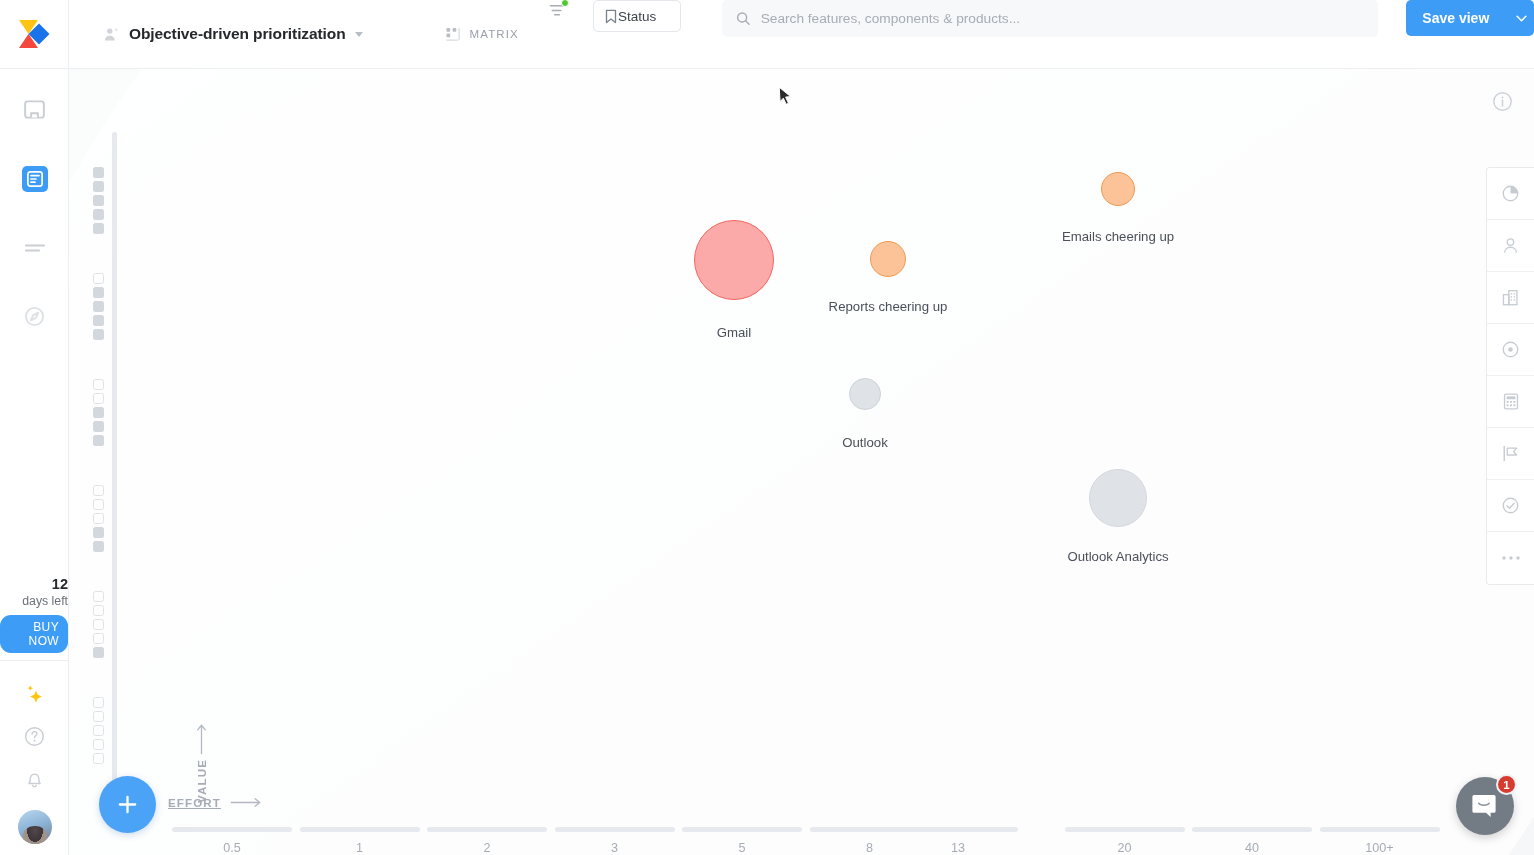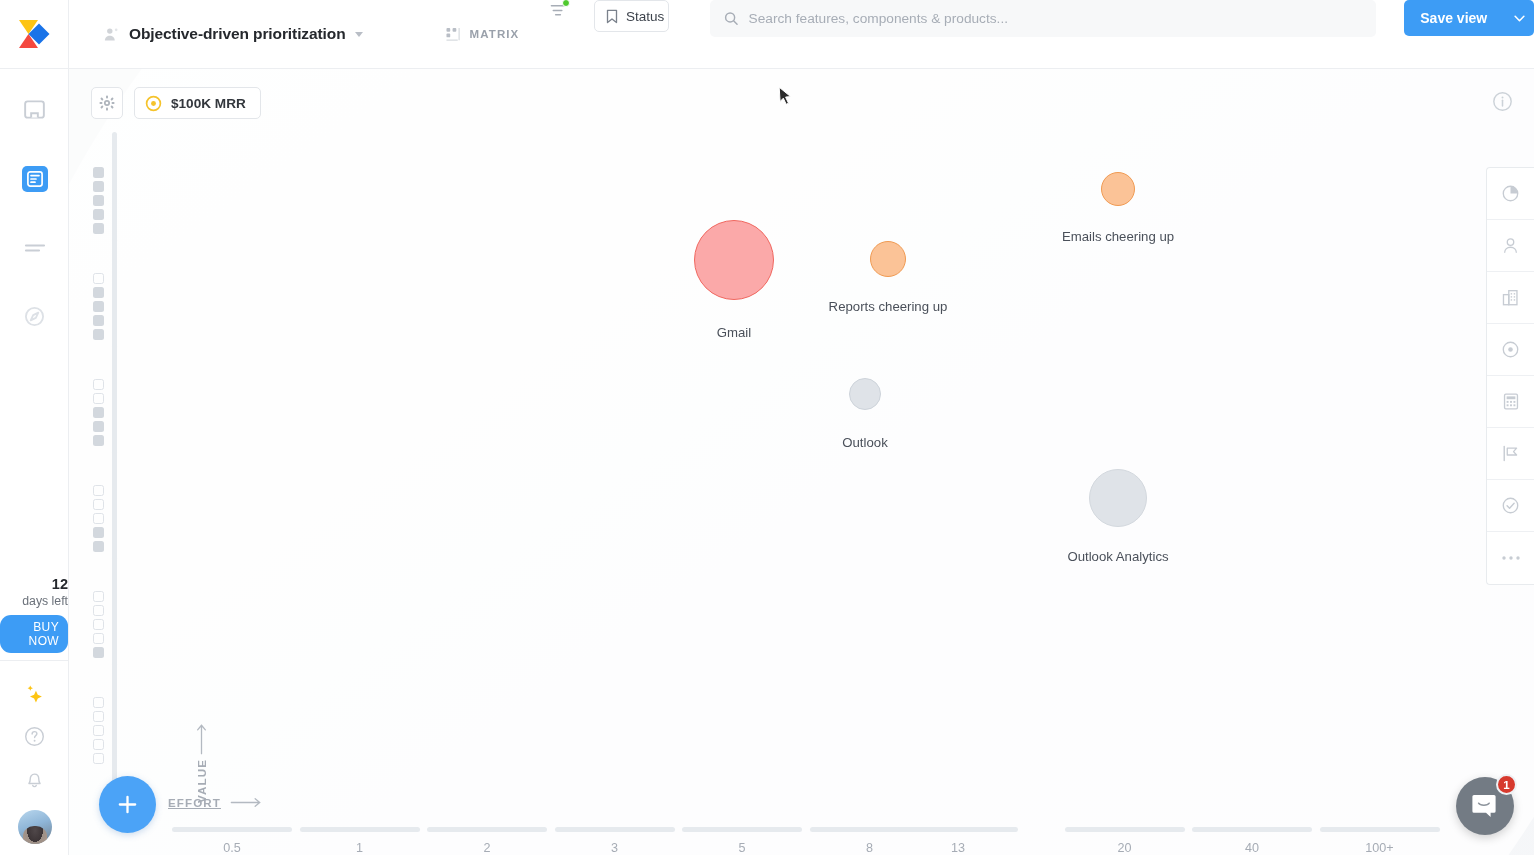--- a/index.html
+++ b/index.html
@@ -23,30 +23,30 @@
   .title-group { display: flex; align-items: center; margin-left: 34px; flex: 0 0 auto; }
   .title-icon { width: 17px; height: 17px; margin-right: 9px; opacity: .45; }
   .board-title { font-size: 15.5px; font-weight: bold; color: #25282d; letter-spacing: -0.1px; white-space: nowrap;}
   .caret-sm {
     margin-left: 9px; width: 0; height: 0;
     border-left: 4.5px solid transparent; border-right: 4.5px solid transparent;
     border-top: 5px solid #b9bec6;
   }
   .matrix-group { display: flex; align-items: center; margin-left: 83px; }
   .matrix-icon { width: 15px; height: 15px; margin-right: 9px; }
-  .matrix-label { font-size: 11.5px; font-weight: bold; color: #9aa1ab; letter-spacing: 1.1px; }
+  .matrix-label { font-size: 11.5px; font-weight: normal; color: #9aa1ab; letter-spacing: 1.1px; }
   .filter-btn { margin-left: 29px; position: relative; width: 20px; height: 20px; display:flex; align-items:center; justify-content:center;}
   .filter-dot {
     position: absolute; top: -1px; right: -2px; width: 8px; height: 8px;
     border-radius: 50%; background: #4fc92d; border: 1.5px solid #fff;
   }
   .status-btn {
-    margin-left: 26px; height: 32px; padding: 0 4px 0 10px;
+    margin-left: 26px; height: 32px; padding: 0 24px 0 10px;
     border: 1px solid #e3e6ea; border-radius: 5px; background: #fff;
-    display: flex; align-items: center; gap: 7px;
+    display: flex; align-items: center; 
     font-size: 13.5px; color: #3d434c; cursor: pointer;
   }
   .search-wrap {
     margin-left: 41px; width: 682px; height: 37px;
     background: #f7f8f9; border-radius: 5px;
     display: flex; align-items: center; padding: 0 14px; gap: 10px;
   }
   .search-input {
     border: 0; background: transparent; outline: none; width: 100%;
     font-family: inherit; font-size: 13.7px; color: #4a5159;
@@ -333,44 +333,20 @@
       <div class="rail-small" style="height:56px">
         <div class="avatar"></div>
       </div>
     </div>
   </div>
 
   <div class="canvas">
     <div class="bg-band"></div>
     <div class="bg-band2"></div>
 
-    <div class="toolrow">
-      <div class="gear-btn">
-        <svg width="16" height="16" viewBox="0 0 18 18">
-          <path d="M9 5.6A3.4 3.4 0 1 0 9 12.4 3.4 3.4 0 0 0 9 5.6zm0 1.9a1.5 1.5 0 1 1 0 3 1.5 1.5 0 0 1 0-3z" fill="#aeb4bc"></path>
-          <g fill="#aeb4bc">
-            <rect x="7.9" y="0.5" width="2.2" height="3.4" rx="1"></rect>
-            <rect x="7.9" y="14.1" width="2.2" height="3.4" rx="1"></rect>
-            <rect x="0.5" y="7.9" width="3.4" height="2.2" rx="1"></rect>
-            <rect x="14.1" y="7.9" width="3.4" height="2.2" rx="1"></rect>
-            <rect x="2.2" y="2.8" width="2.2" height="3.4" rx="1" transform="rotate(-45 3.3 4.5)"></rect>
-            <rect x="13.6" y="11.8" width="2.2" height="3.4" rx="1" transform="rotate(-45 14.7 13.5)"></rect>
-            <rect x="13.6" y="2.8" width="2.2" height="3.4" rx="1" transform="rotate(45 14.7 4.5)"></rect>
-            <rect x="2.2" y="11.8" width="2.2" height="3.4" rx="1" transform="rotate(45 3.3 13.5)"></rect>
-          </g>
-        </svg>
-      </div>
-      <div class="chip">
-        <svg width="17" height="17" viewBox="0 0 18 18">
-          <circle cx="9" cy="9" r="7.3" fill="none" stroke="#f5c32c" stroke-width="1.8"></circle>
-          <circle cx="9" cy="9" r="2.6" fill="#f5c32c"></circle>
-        </svg>
-        <span>$100K MRR</span>
-      </div>
-    </div>
 
     <div class="info-btn">
       <svg width="21" height="21" viewBox="0 0 22 22">
         <circle cx="11" cy="11" r="9.1" fill="none" stroke="#ccd2d8" stroke-width="1.5"></circle>
         <circle cx="11" cy="6.7" r="1.05" fill="#ccd2d8"></circle>
         <path d="M11 9.6v6.2" stroke="#ccd2d8" stroke-width="1.6" stroke-linecap="round"></path>
       </svg>
     </div>
 
     <div class="yaxis">

